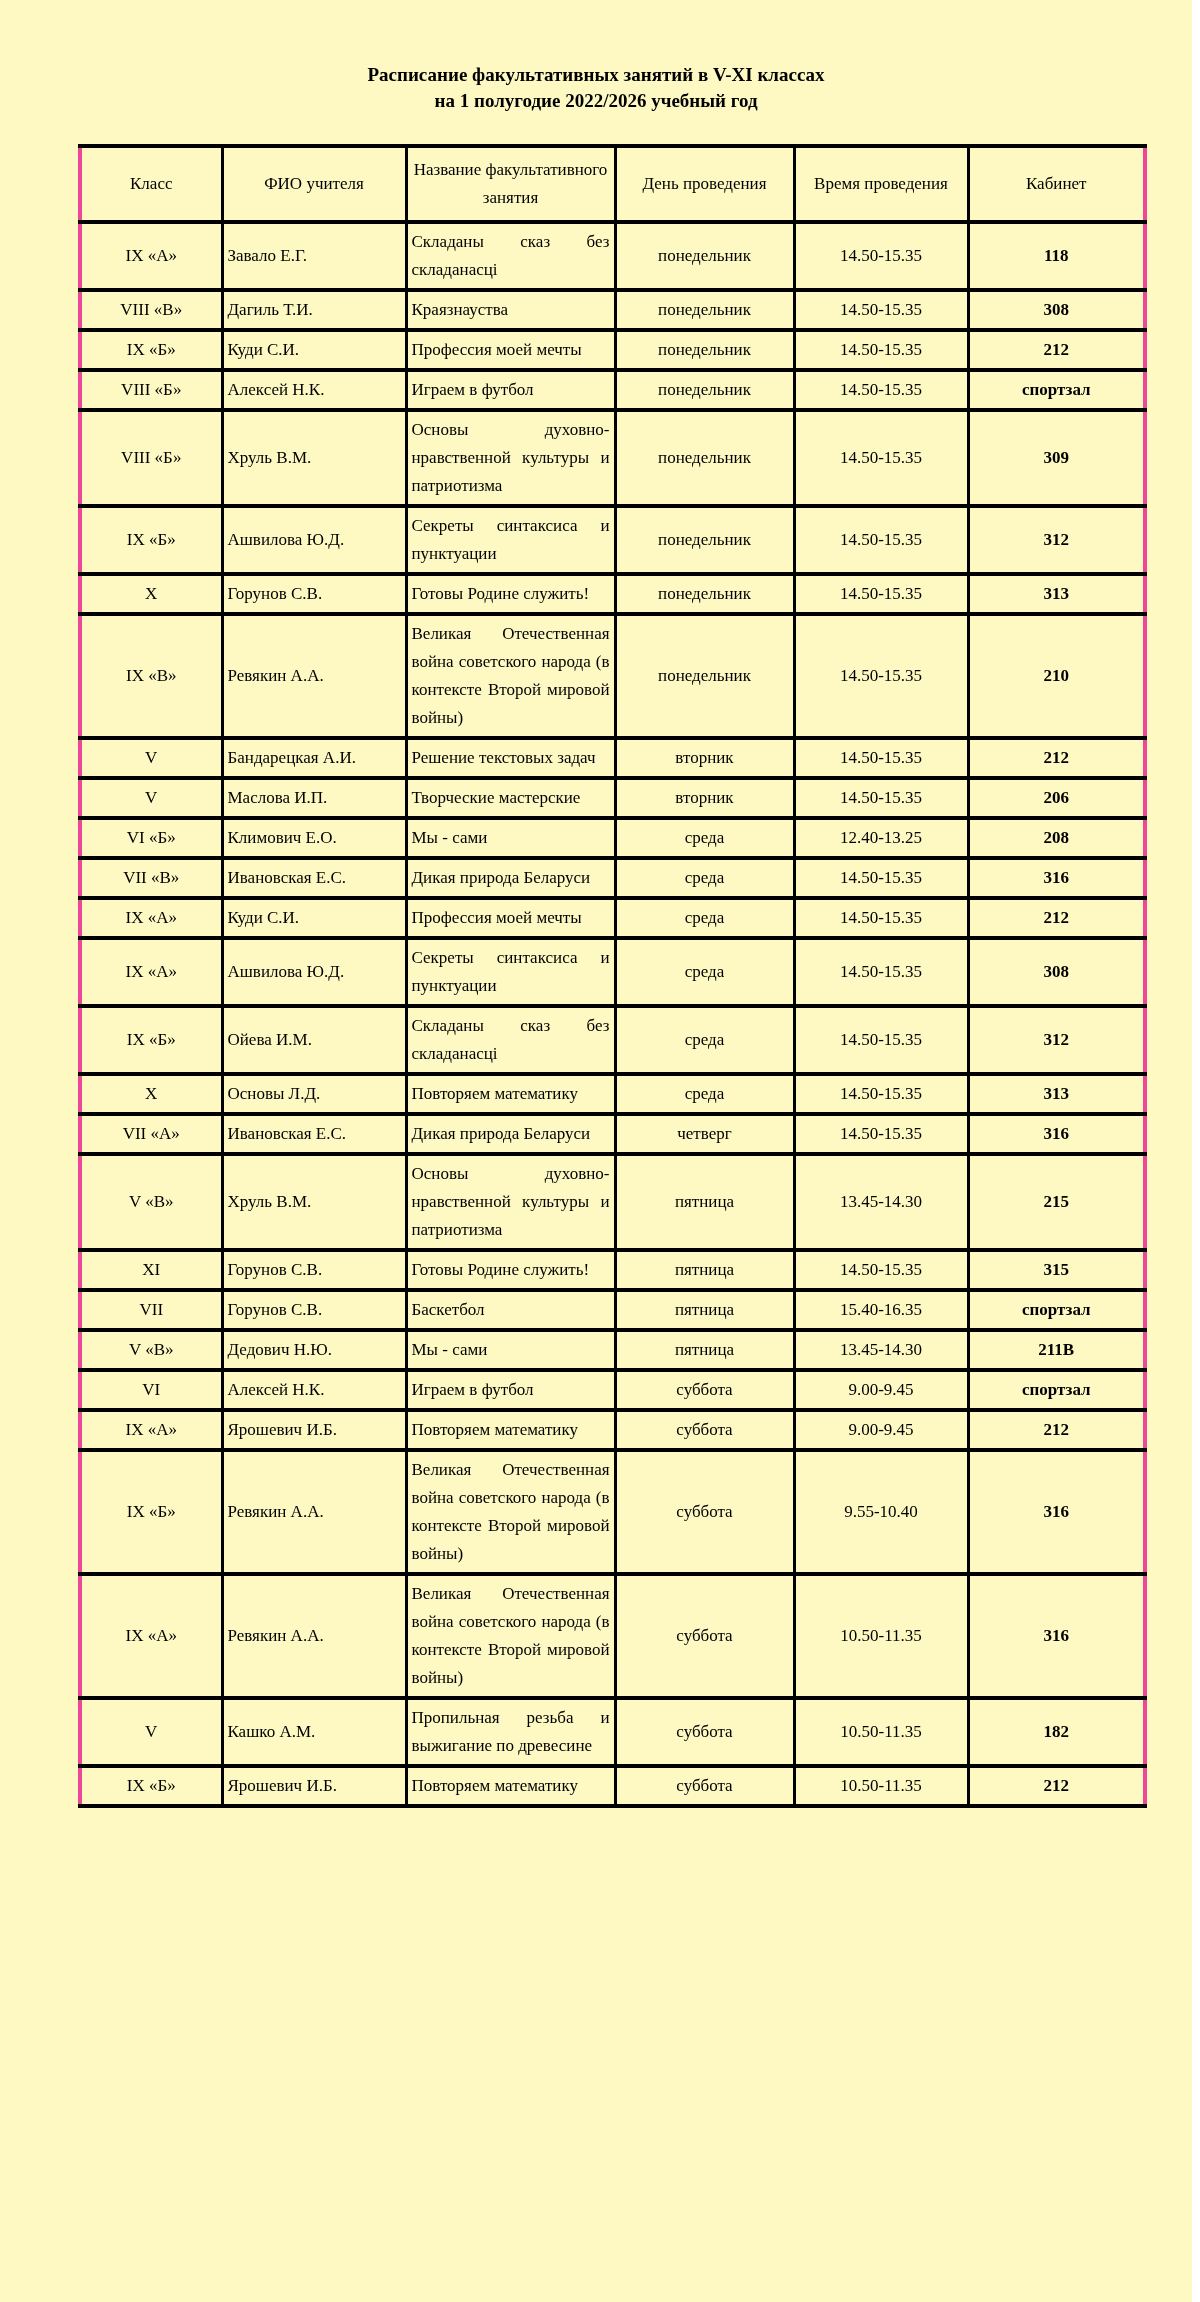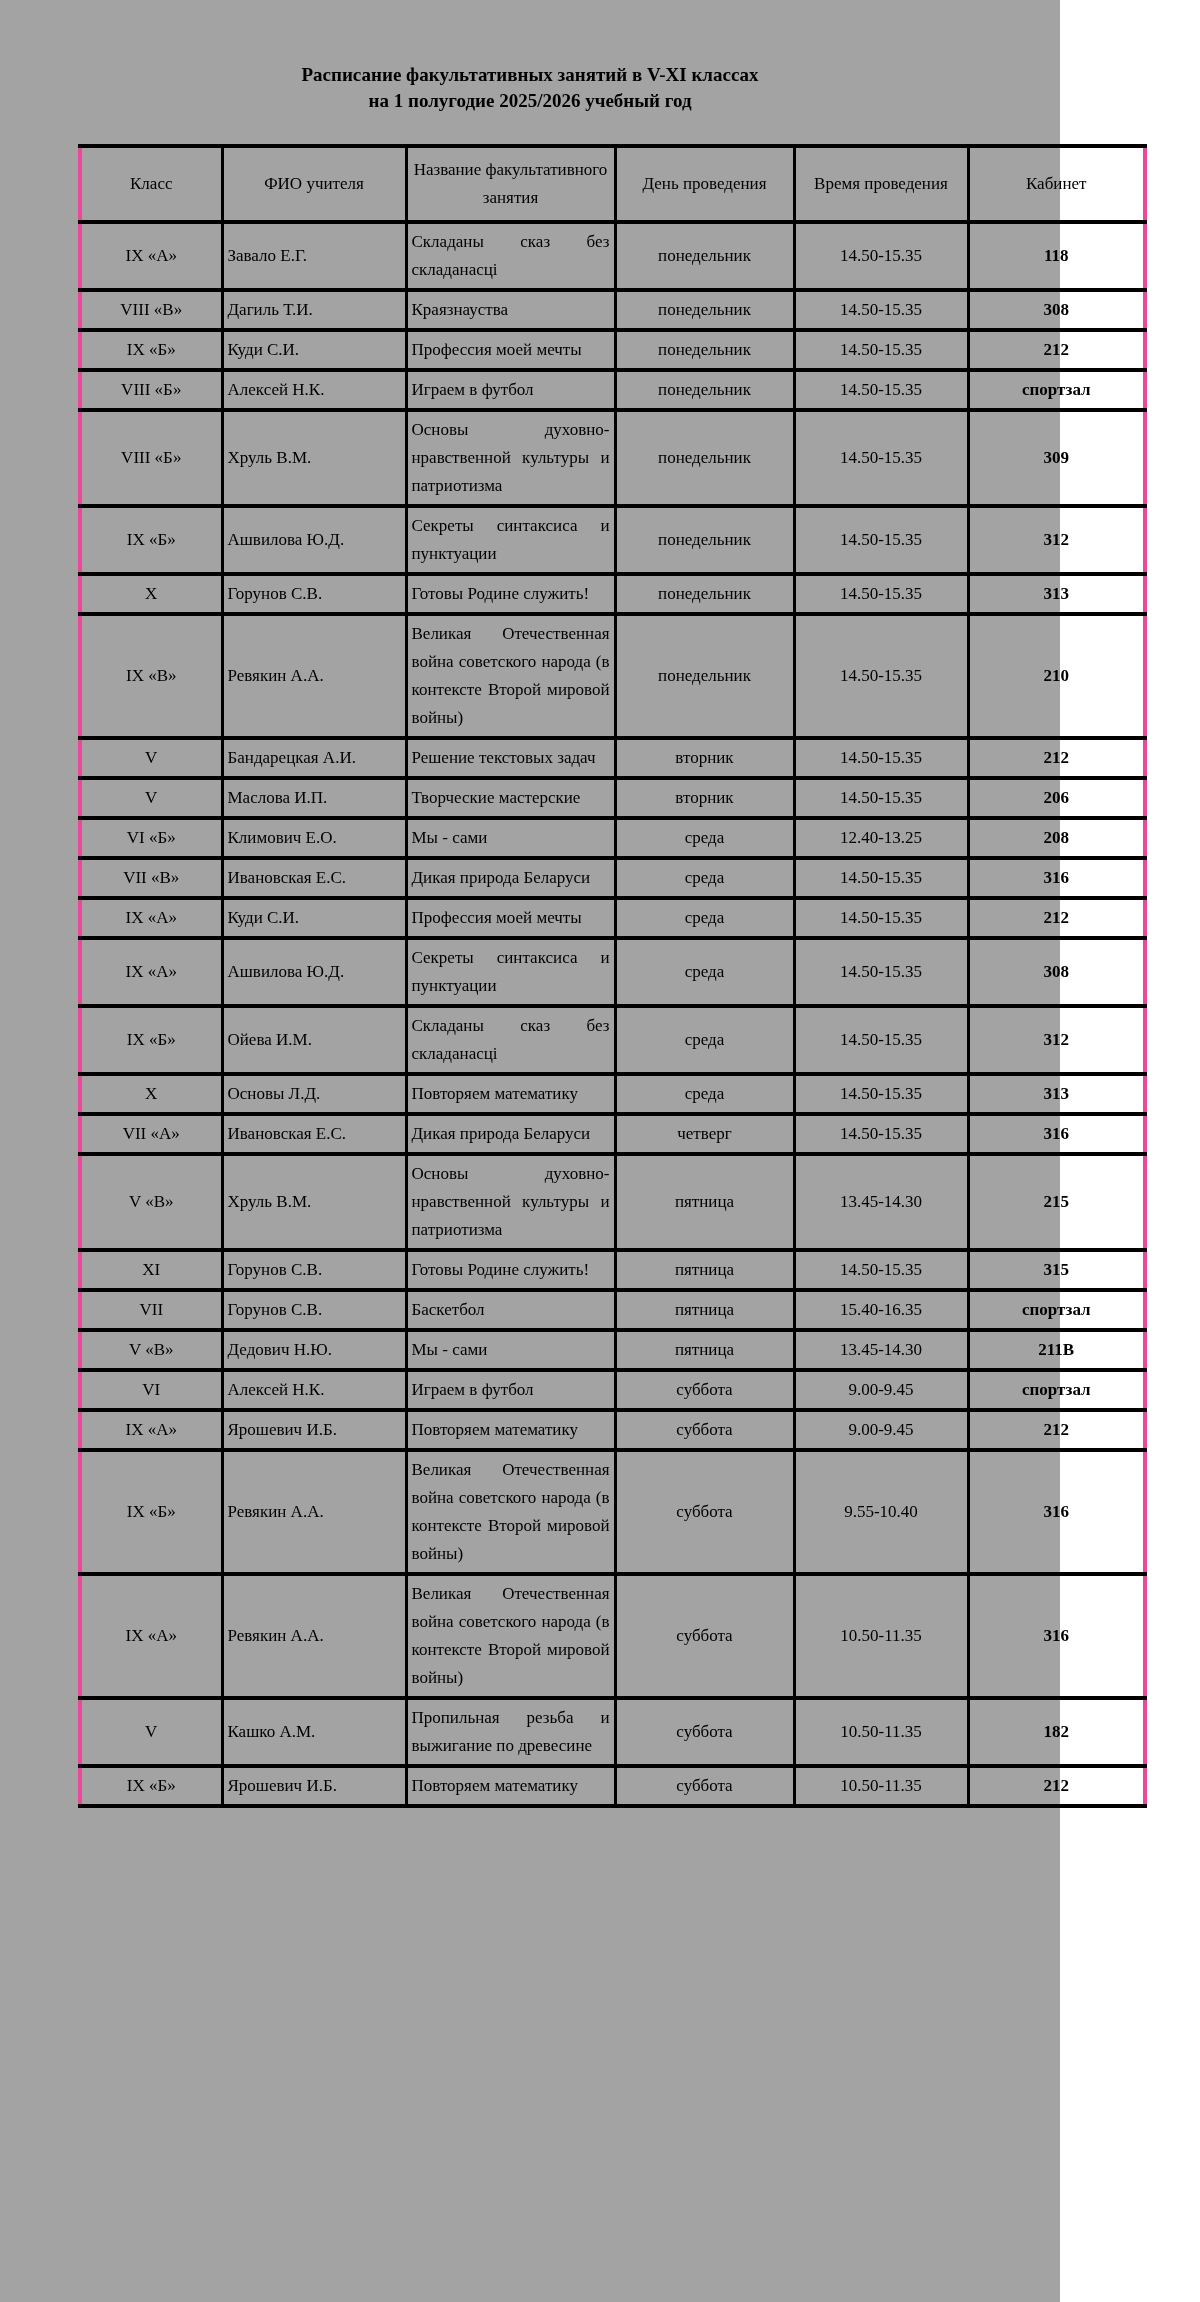--- a/index.html
+++ b/index.html
@@ -5,25 +5,25 @@
   * { margin: 0; padding: 0; box-sizing: border-box; }
 
   html, body {
     background: #ffffff;
     color: #000000;
     font-family: "Liberation Serif", "DejaVu Serif", serif;
     width: 1200px;
   }
 
   .page {
-    width: 1060px;
+    width: 1192px;
     min-height: 2302px;
     padding-top: 62px;
     padding-bottom: 40px;
-    background: #a3a3a3;
+    background: #fef9c3;
   }
 
   .doc-title {
     text-align: center;
     font-weight: bold;
     font-size: 19px;
     line-height: 26px;
     margin-bottom: 30px;
   }
 
@@ -68,21 +68,21 @@
   td.col-4 { text-align: center; }
   td.col-5 { text-align: center; font-weight: bold; }
 </style>
 </head>
 <body>
 
 <div class="page">
 
   <div class="doc-title">
     <div>Расписание факультативных занятий в V-XI классах</div>
-    <div>на 1 полугодие 2025/2026 учебный год</div>
+    <div>на 1 полугодие 2022/2026 учебный год</div>
   </div>
 
   <table class="schedule">
     <colgroup>
       <col class="c0">
         <col class="c1">
         <col class="c2">
       <col class="c3">
         <col class="c4">
         <col class="c5">

